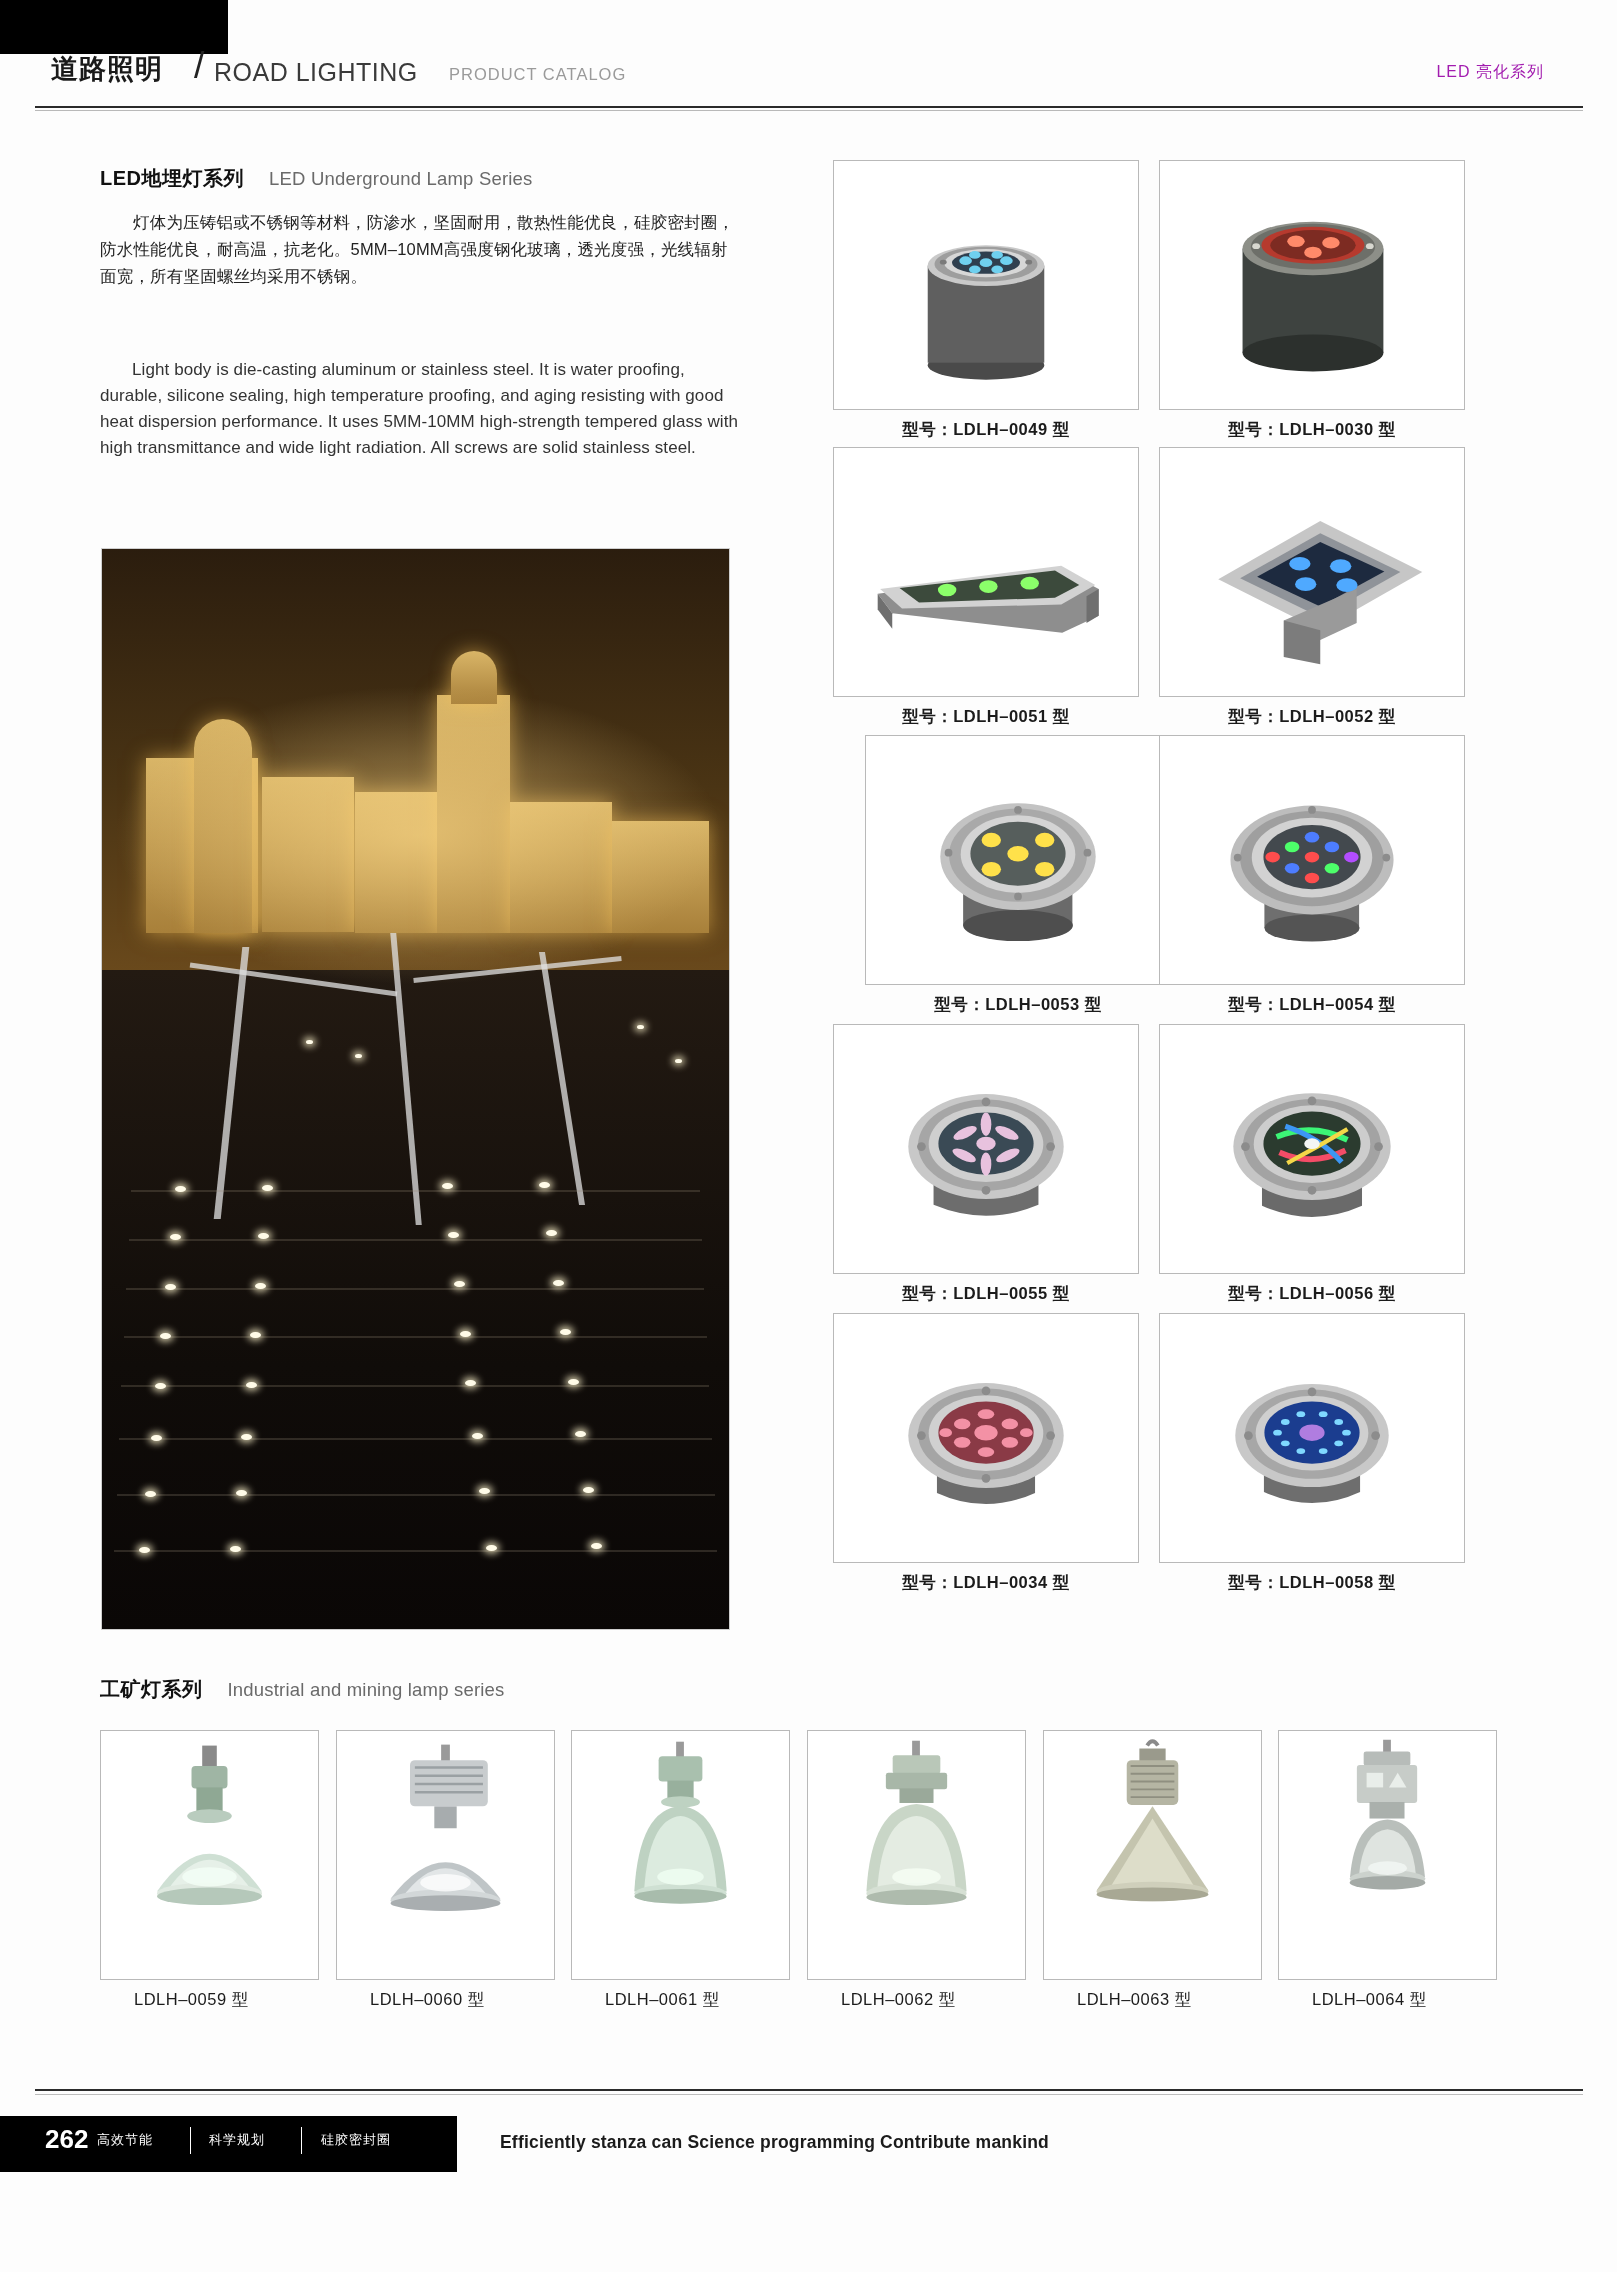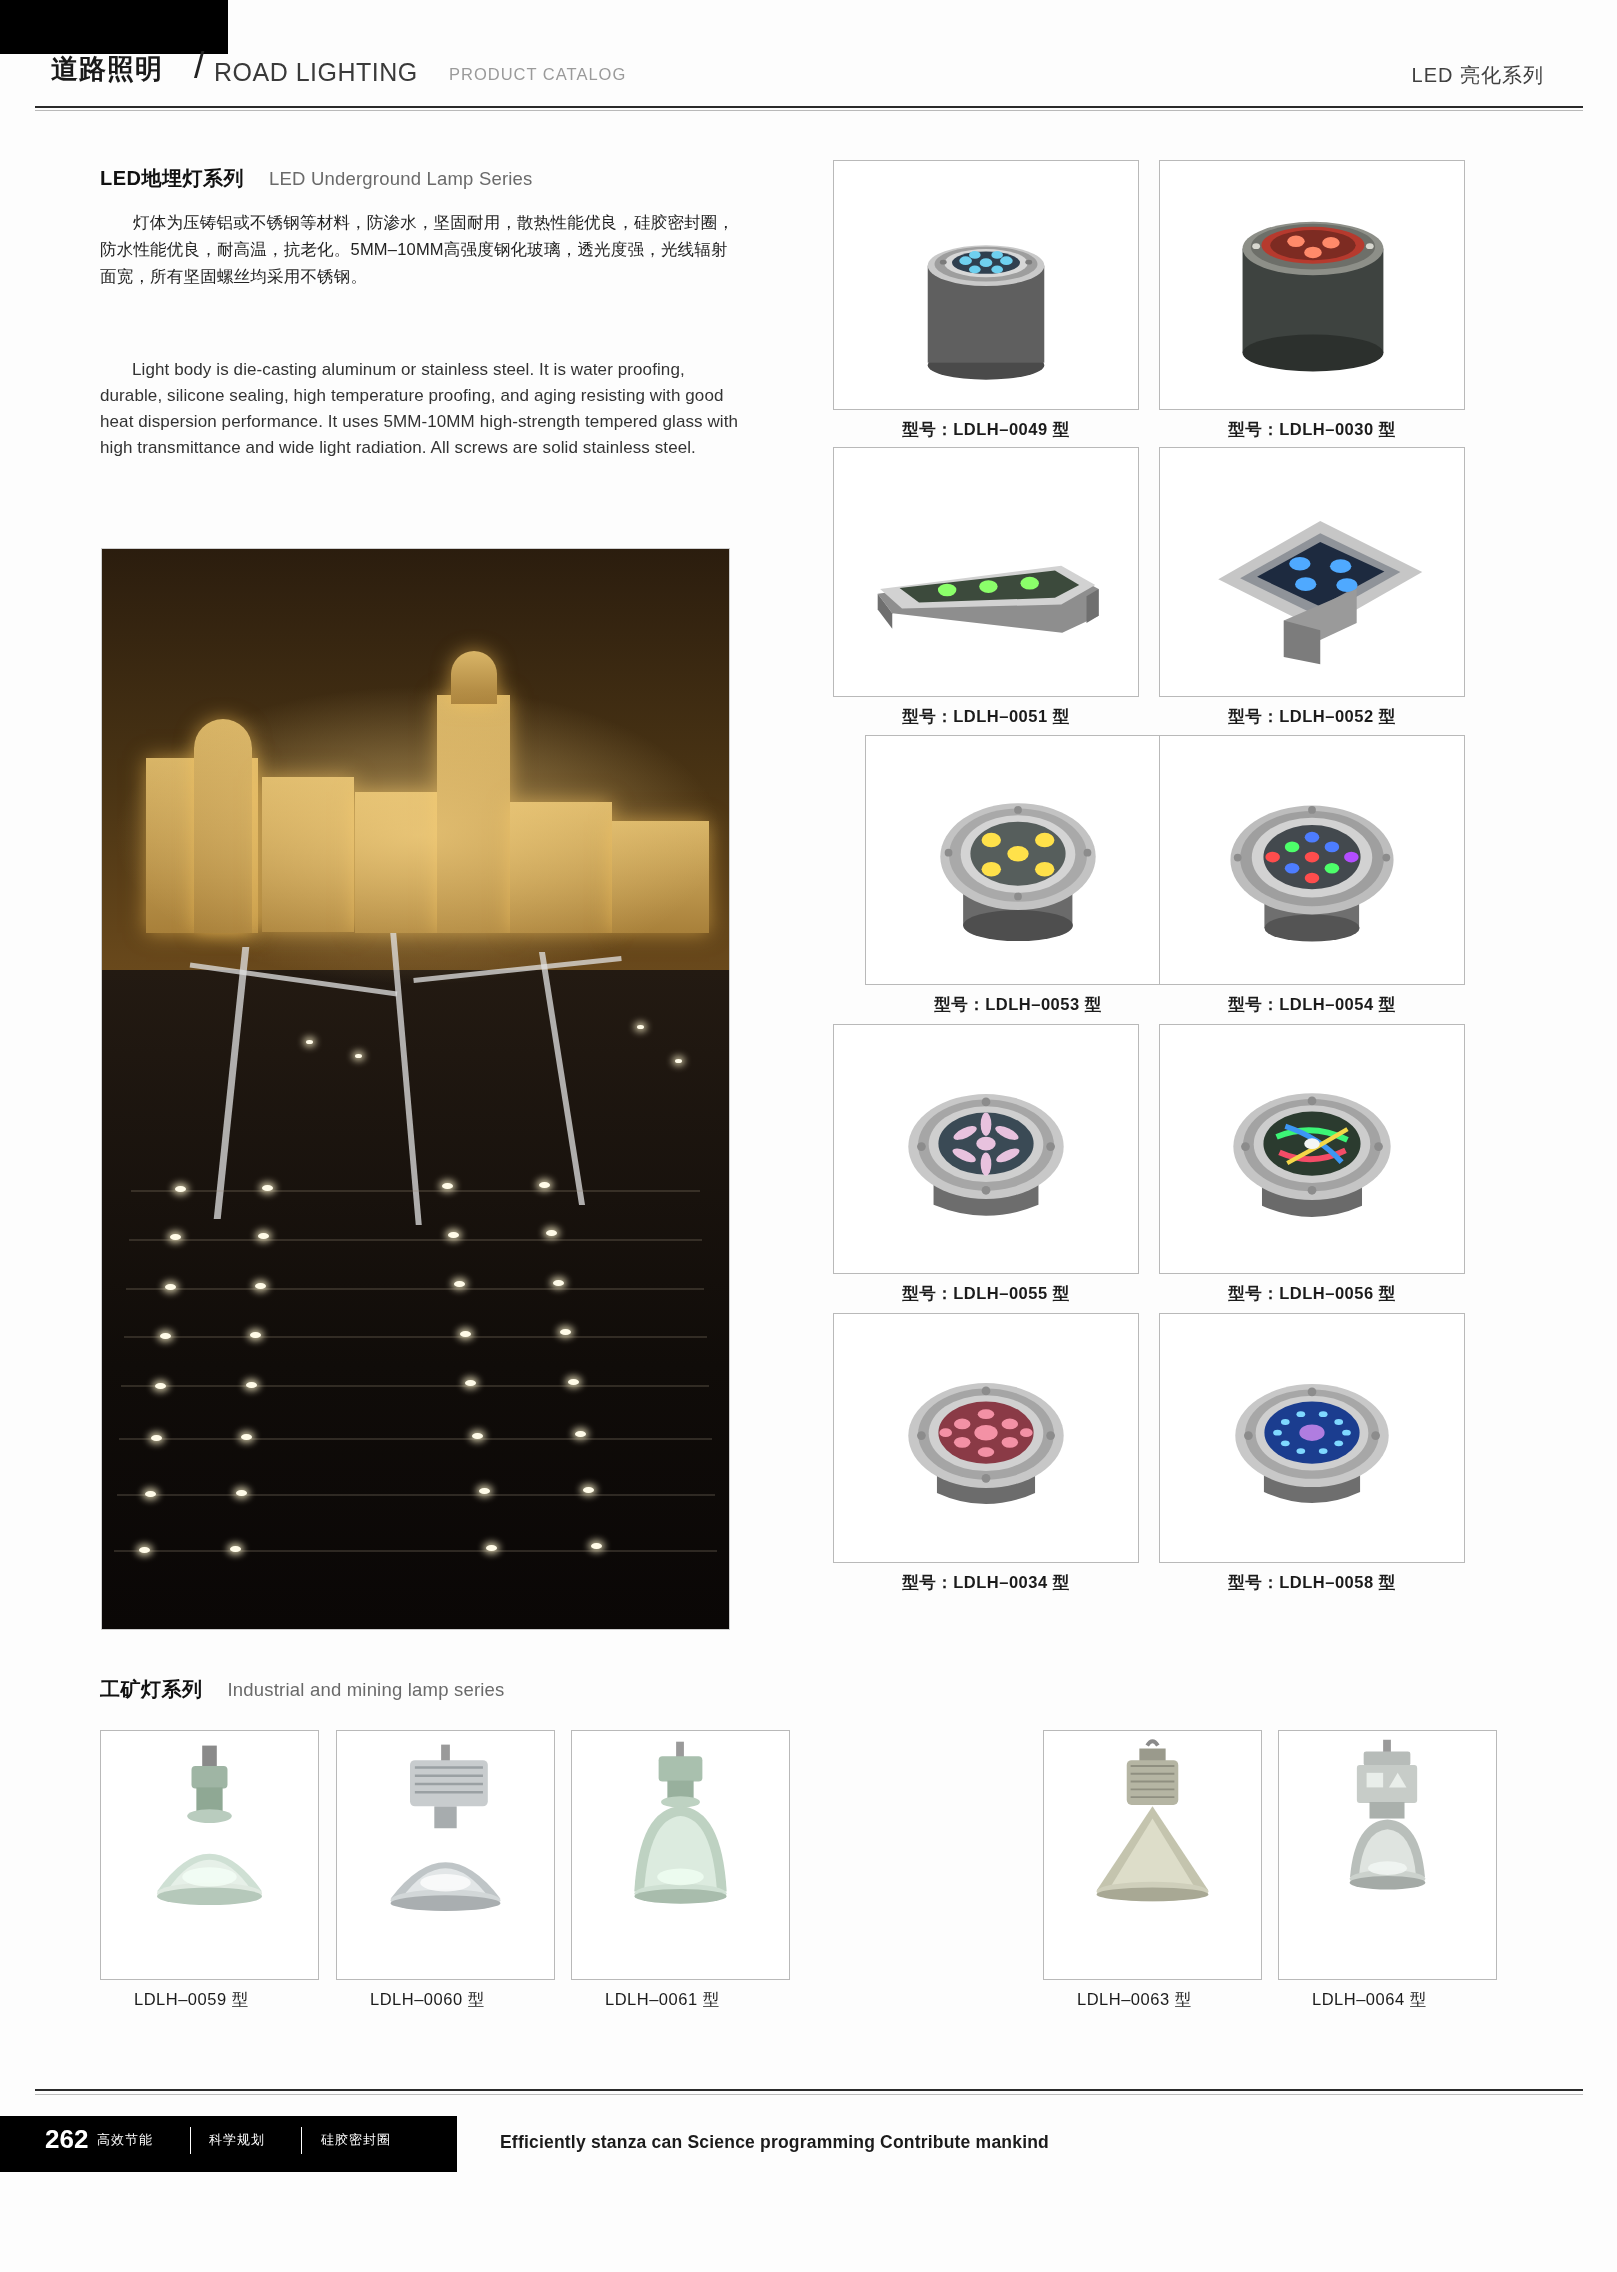--- a/index.html
+++ b/index.html
@@ -66,22 +66,22 @@
     left: 449px;
     top: 65px;
     font-size: 16.5px;
     color: #9a9a9a;
     letter-spacing: 1px;
   }
   .header-right {
     position: absolute;
     right: 73px;
     top: 62px;
-    font-size: 20px;
-    color: #404040;
+    font-size: 16px;
+    color: #a21caf;
     letter-spacing: 1px;
   }
   .header-rule {
     position: absolute;
     left: 35px;
     top: 106px;
     width: 1548px;
     height: 1.5px;
     background: #2b2b2b;
   }
@@ -711,20 +711,37 @@
           <path d="M128 330 Q138 160 223 155 Q308 160 318 330 Z" fill="#bed2c2"></path>
           <path d="M148 330 Q158 180 223 175 Q288 180 298 330 Z" fill="#dcebdf"></path>
           <ellipse cx="223" cy="334" rx="95" ry="20" fill="#cfe0d3"></ellipse>
           <ellipse cx="223" cy="340" rx="95" ry="15" fill="#a8bcac"></ellipse>
           <ellipse cx="223" cy="300" rx="48" ry="17" fill="#f0fff3" opacity="0.8"></ellipse>
         </svg>
       </div>
       <div class="ind-cap">LDLH–0061 型</div>
     </div>
 
+    <div class="ind-cell" style="left:707px; top:0px;">
+      <div class="ind-frame">
+        <svg class="art" viewBox="0 0 446 510">
+          <rect width="446" height="510" fill="#ffffff"></rect>
+          <rect x="214" y="20" width="16" height="32" fill="#9a9a9a"></rect>
+          <rect x="174" y="50" width="98" height="38" rx="6" fill="#b9c7b8"></rect>
+          <rect x="160" y="86" width="126" height="34" rx="5" fill="#a8b7a8"></rect>
+          <rect x="188" y="118" width="70" height="30" fill="#9aa99a"></rect>
+          <path d="M120 330 Q130 155 223 150 Q316 155 326 330 Z" fill="#c9d6c7"></path>
+          <path d="M142 330 Q152 180 223 175 Q294 180 304 330 Z" fill="#e4ece2"></path>
+          <ellipse cx="223" cy="334" rx="103" ry="22" fill="#d6e0d4"></ellipse>
+          <ellipse cx="223" cy="342" rx="103" ry="16" fill="#aebbad"></ellipse>
+          <ellipse cx="223" cy="300" rx="50" ry="18" fill="#f6fff5" opacity="0.8"></ellipse>
+        </svg>
+      </div>
+      <div class="ind-cap">LDLH–0062 型</div>
+    </div>
 
     <div class="ind-cell" style="left:943px; top:0px;">
       <div class="ind-frame">
         <svg class="art" viewBox="0 0 446 510">
           <rect width="446" height="510" fill="#ffffff"></rect>
           <path d="M212 30 Q223 12 234 30" stroke="#8a8a8a" stroke-width="8" fill="none"></path>
           <rect x="196" y="36" width="54" height="26" fill="#9a9a8c"></rect>
           <rect x="170" y="60" width="106" height="92" rx="10" fill="#b5b5a3"></rect>
           <g stroke="#8f8f80" stroke-width="4">
             <line x1="178" y1="72" x2="268" y2="72"></line>

